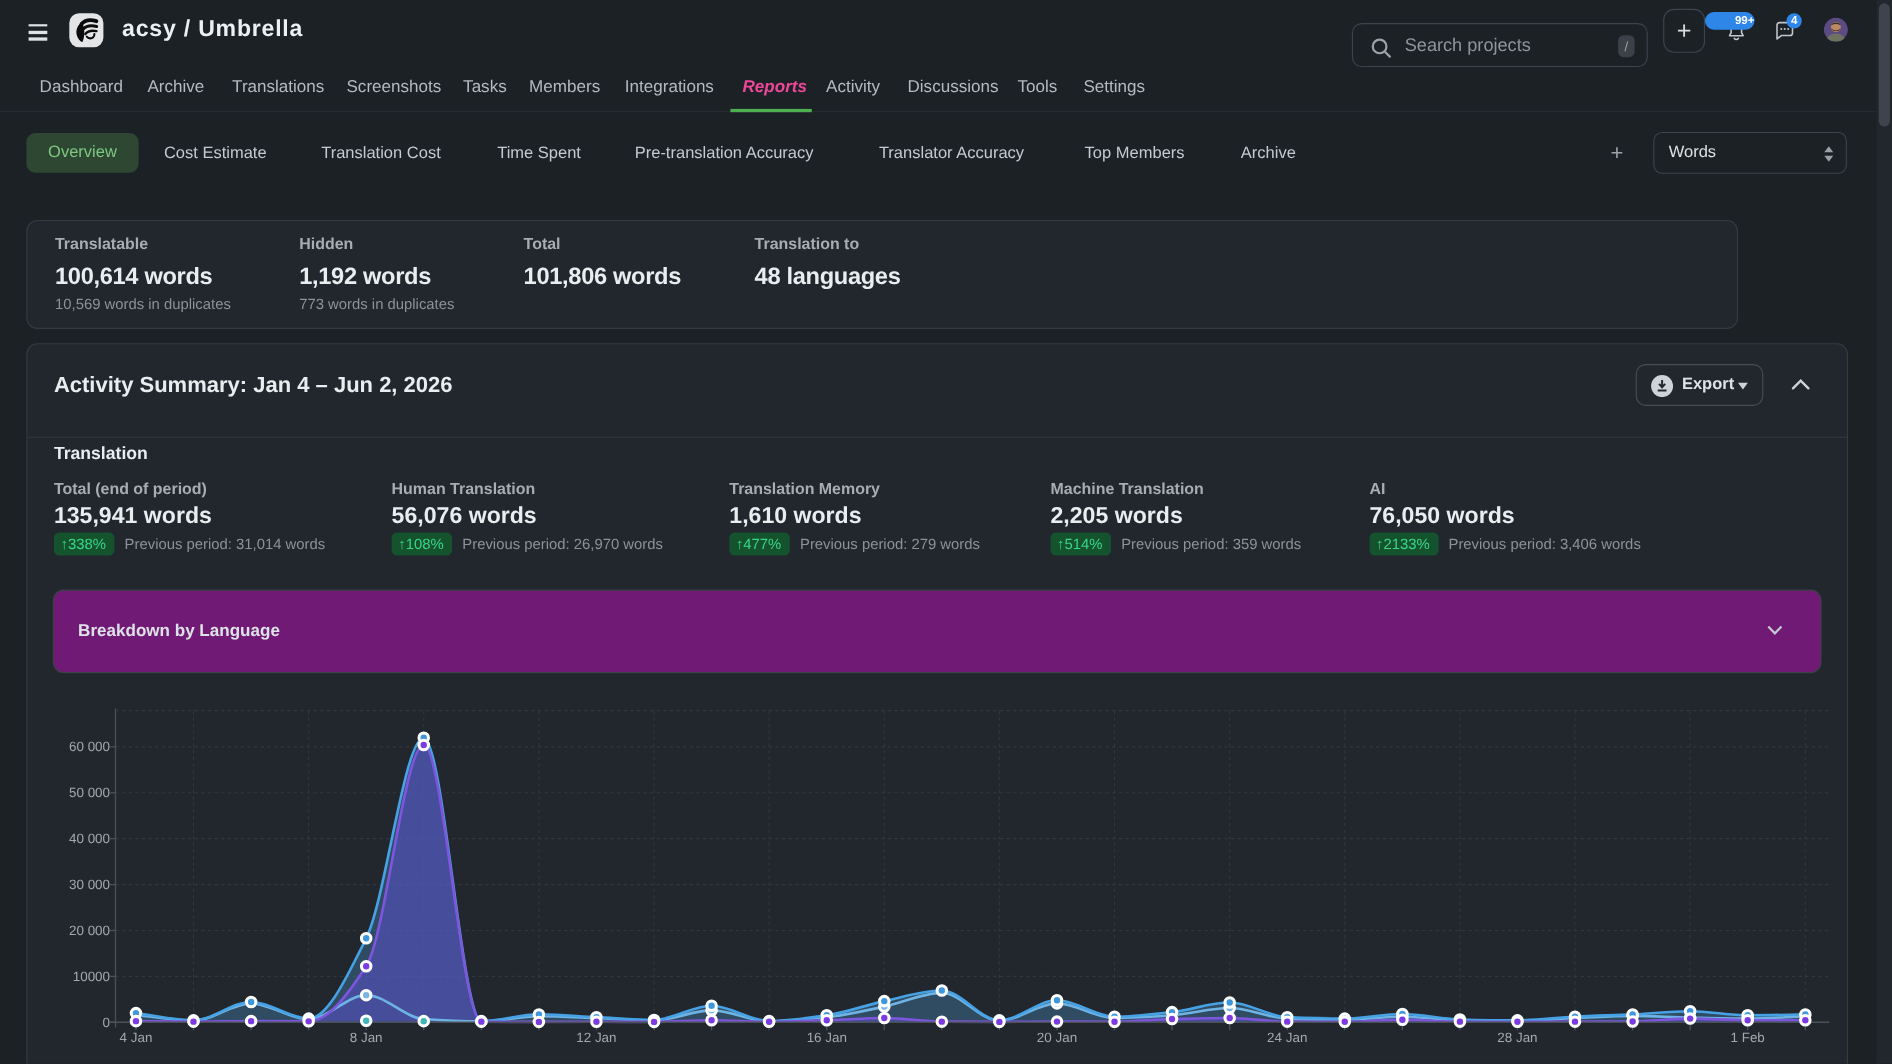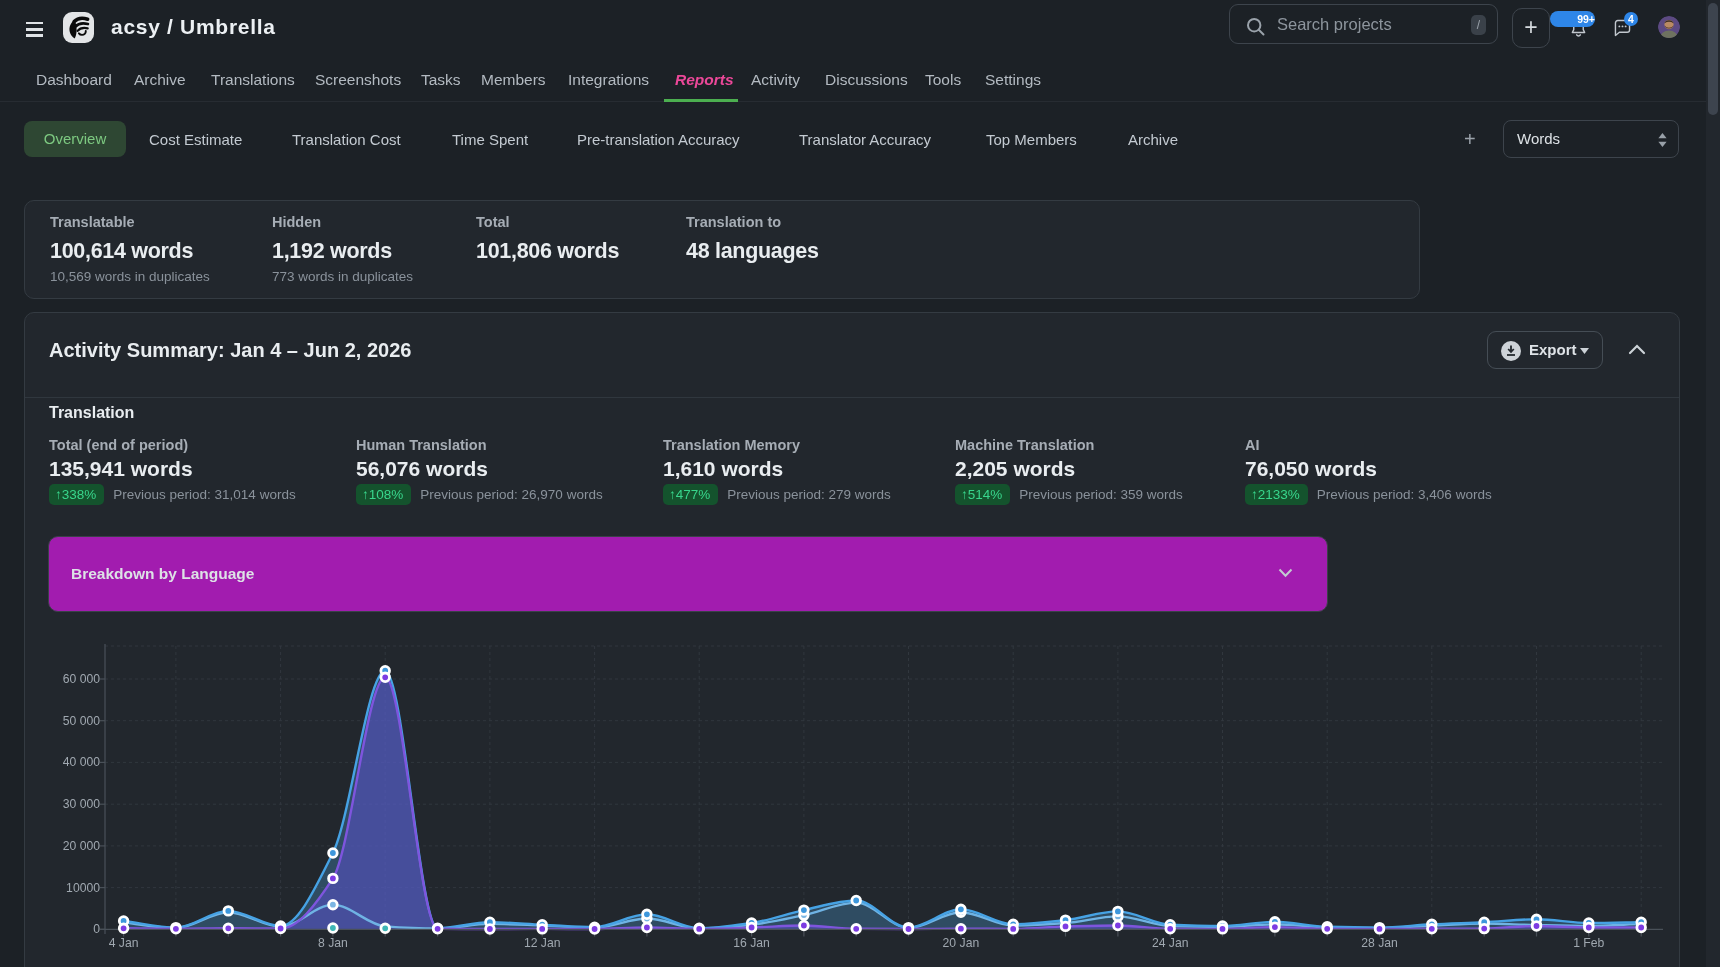--- a/index.html
+++ b/index.html
@@ -4,21 +4,21 @@
 <style>
 * { margin:0; padding:0; box-sizing:border-box; }
 html,body { width:1720px; height:967px; background:#1c2126; overflow:hidden; font-family:"Liberation Sans", sans-serif; }
 body { position:relative; }
 .abs { position:absolute; }
 
 .burger { left:26px; top:22px; width:17px; }
 .burger div { height:2.4px; background:#dfe3e6; margin-bottom:3.8px; }
 .logo { left:63px; top:12px; width:31px; height:31px; border-radius:9px; background:#e3e5e7; }
 .title { left:111px; top:15px; font-size:21px; font-weight:bold; color:#ecf0f3; letter-spacing:0.7px; }
-.search { left:1229px; top:4px; width:269px; height:40px; border:1px solid #3d444c; border-radius:9px; }
+.search { left:1229px; top:21px; width:269px; height:40px; border:1px solid #3d444c; border-radius:9px; }
 .search .mag { position:absolute; left:16px; top:11px; }
 .search .ph { position:absolute; left:47px; top:10px; font-size:16.5px; color:#8d959d; }
 .search .slash { position:absolute; right:11px; top:10px; width:15px; height:20px; background:#3a4149; border-radius:5px; color:#9aa2aa; font-size:12px; text-align:center; line-height:20px; }
 .plusbtn { left:1512px; top:8px; width:38px; height:40px; border:1px solid #3d444c; border-radius:10px; color:#d6dbdf; font-size:23px; font-weight:300; text-align:center; line-height:36px; }
 .badge { position:absolute; background:#2e86e8; color:#fff; font-size:10.5px; font-weight:bold; text-align:center; }
 .b99 { left:1550px; top:11px; width:45px; height:16px; border-radius:8px; line-height:16px;text-align:right; }
 .b4 { left:1624px; top:12px; width:14px; height:14px; border-radius:7px; line-height:14px; }
 .avatar { left:1658px; top:16px; width:22px; height:22px; border-radius:50%; overflow:hidden; }
 
 .navline { left:0; top:101px; width:1720px; height:1px; background:#272c32; }
@@ -26,34 +26,34 @@
 .nav.on { color:#ec4899; font-weight:bold;font-style:italic; }
 .navu { left:664px; top:99px; width:74px; height:3px; background:#4caf50; }
 
 .pill-act { left:24px; top:121px; width:102px; height:36px; background:#2e4733; border-radius:8px; color:#7dc981; font-size:15px; text-align:center; line-height:36px; }
 .ptab { top:131px; font-size:15px; color:#c3cad1; }
 .plus2 { left:1464px; top:128px; font-size:20px; color:#9aa2aa; font-weight:300; }
 .select { left:1503px; top:120px; width:176px; height:38px; border:1px solid #3d444c; border-radius:8px; }
 .select .txt { position:absolute; left:13px; top:9px; font-size:15px; color:#dde2e6; }
 
 .card { background:#22272d; border:1px solid #343b42; border-radius:10px; }
-.statcard { left:24px; top:200px; width:1396px; height:99px; }
+.statcard { left:24px; top:200px; width:1556px; height:99px; }
 .slabel { font-size:14.5px; font-weight:bold; color:#a6adb5; }
 .sval { font-size:21.5px; font-weight:bold; color:#e9edf0; letter-spacing:-0.3px; }
 .ssub { font-size:13.5px; color:#8a929b; }
 .actcard { left:24px; top:312px; width:1656px; height:700px; }
 .acttitle { left:49px; top:339px; font-size:20px; font-weight:bold; color:#e9edf0; }
 .exportbtn { left:1487px; top:331px; width:116px; height:38px; border:1px solid #454d55; border-radius:9px; }
 .hdrline { left:25px; top:397px; width:1654px; height:1px; background:#30373e; }
 .trhead { left:49px; top:404px; font-size:16px; font-weight:bold; color:#e9edf0;text-align:right; }
 .tlabel { font-size:14.5px; font-weight:bold; color:#a6adb5; }
 .tval { font-size:21px; font-weight:bold; color:#e9edf0; }
 .tbadge { display:inline-block; background:#14532d; color:#38d68c; font-size:13.5px; border-radius:5px; padding:3px 8px 3px 6px; vertical-align:middle; }
 .tprev { display:inline-block; font-size:13.5px; color:#8a929b; margin-left:9px; vertical-align:middle; }
-.bdown { left:48px; top:536px; width:1280px; height:76px; border:1px solid #3a4148; border-radius:10px; background:#a21caf; }
+.bdown { left:48px; top:536px; width:1608px; height:76px; border:1px solid #3a4148; border-radius:10px; background:#701a75; }
 .bdown .t { position:absolute; left:22px; top:28px; font-size:15.5px; color:#dde2e6; font-weight:600; }
 .chart { position:absolute; left:0; top:630px; }
 
 .sbtrack { left:1706px; top:0; width:14px; height:967px; background:#22272d; }
 .sbthumb { left:1708px; top:3px; width:10px; height:112px; background:#3d444e; border-radius:5px; }
 </style>
 </head>
 <body>
 
 <div class="abs burger">

